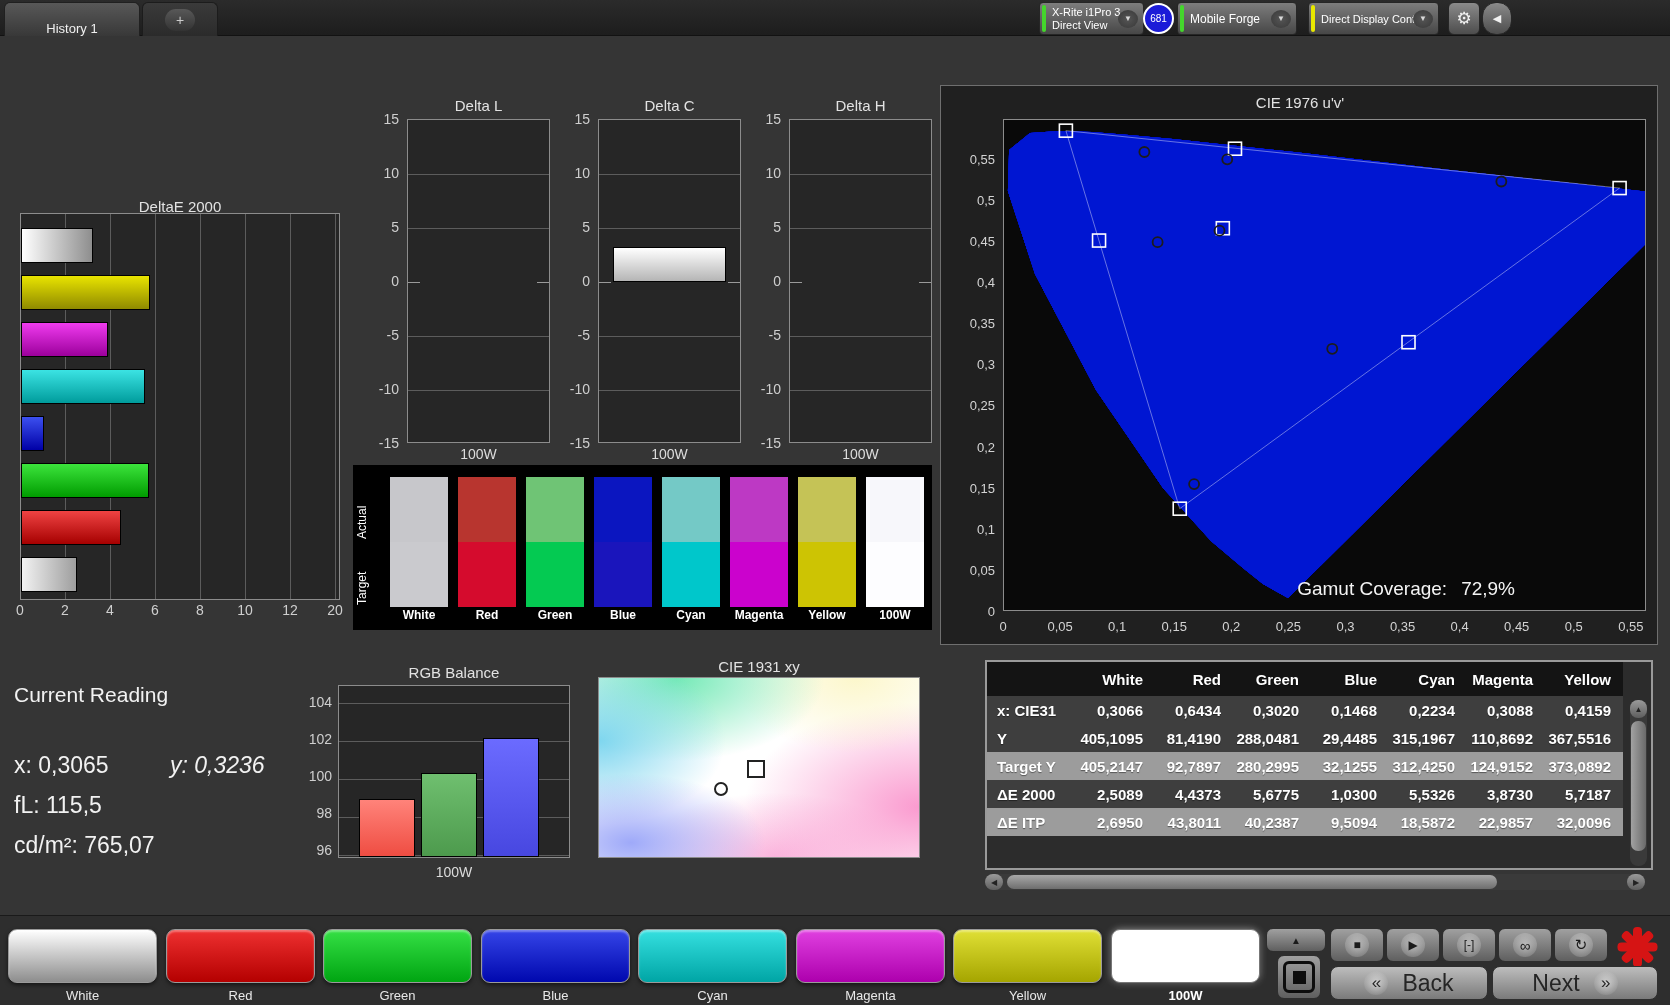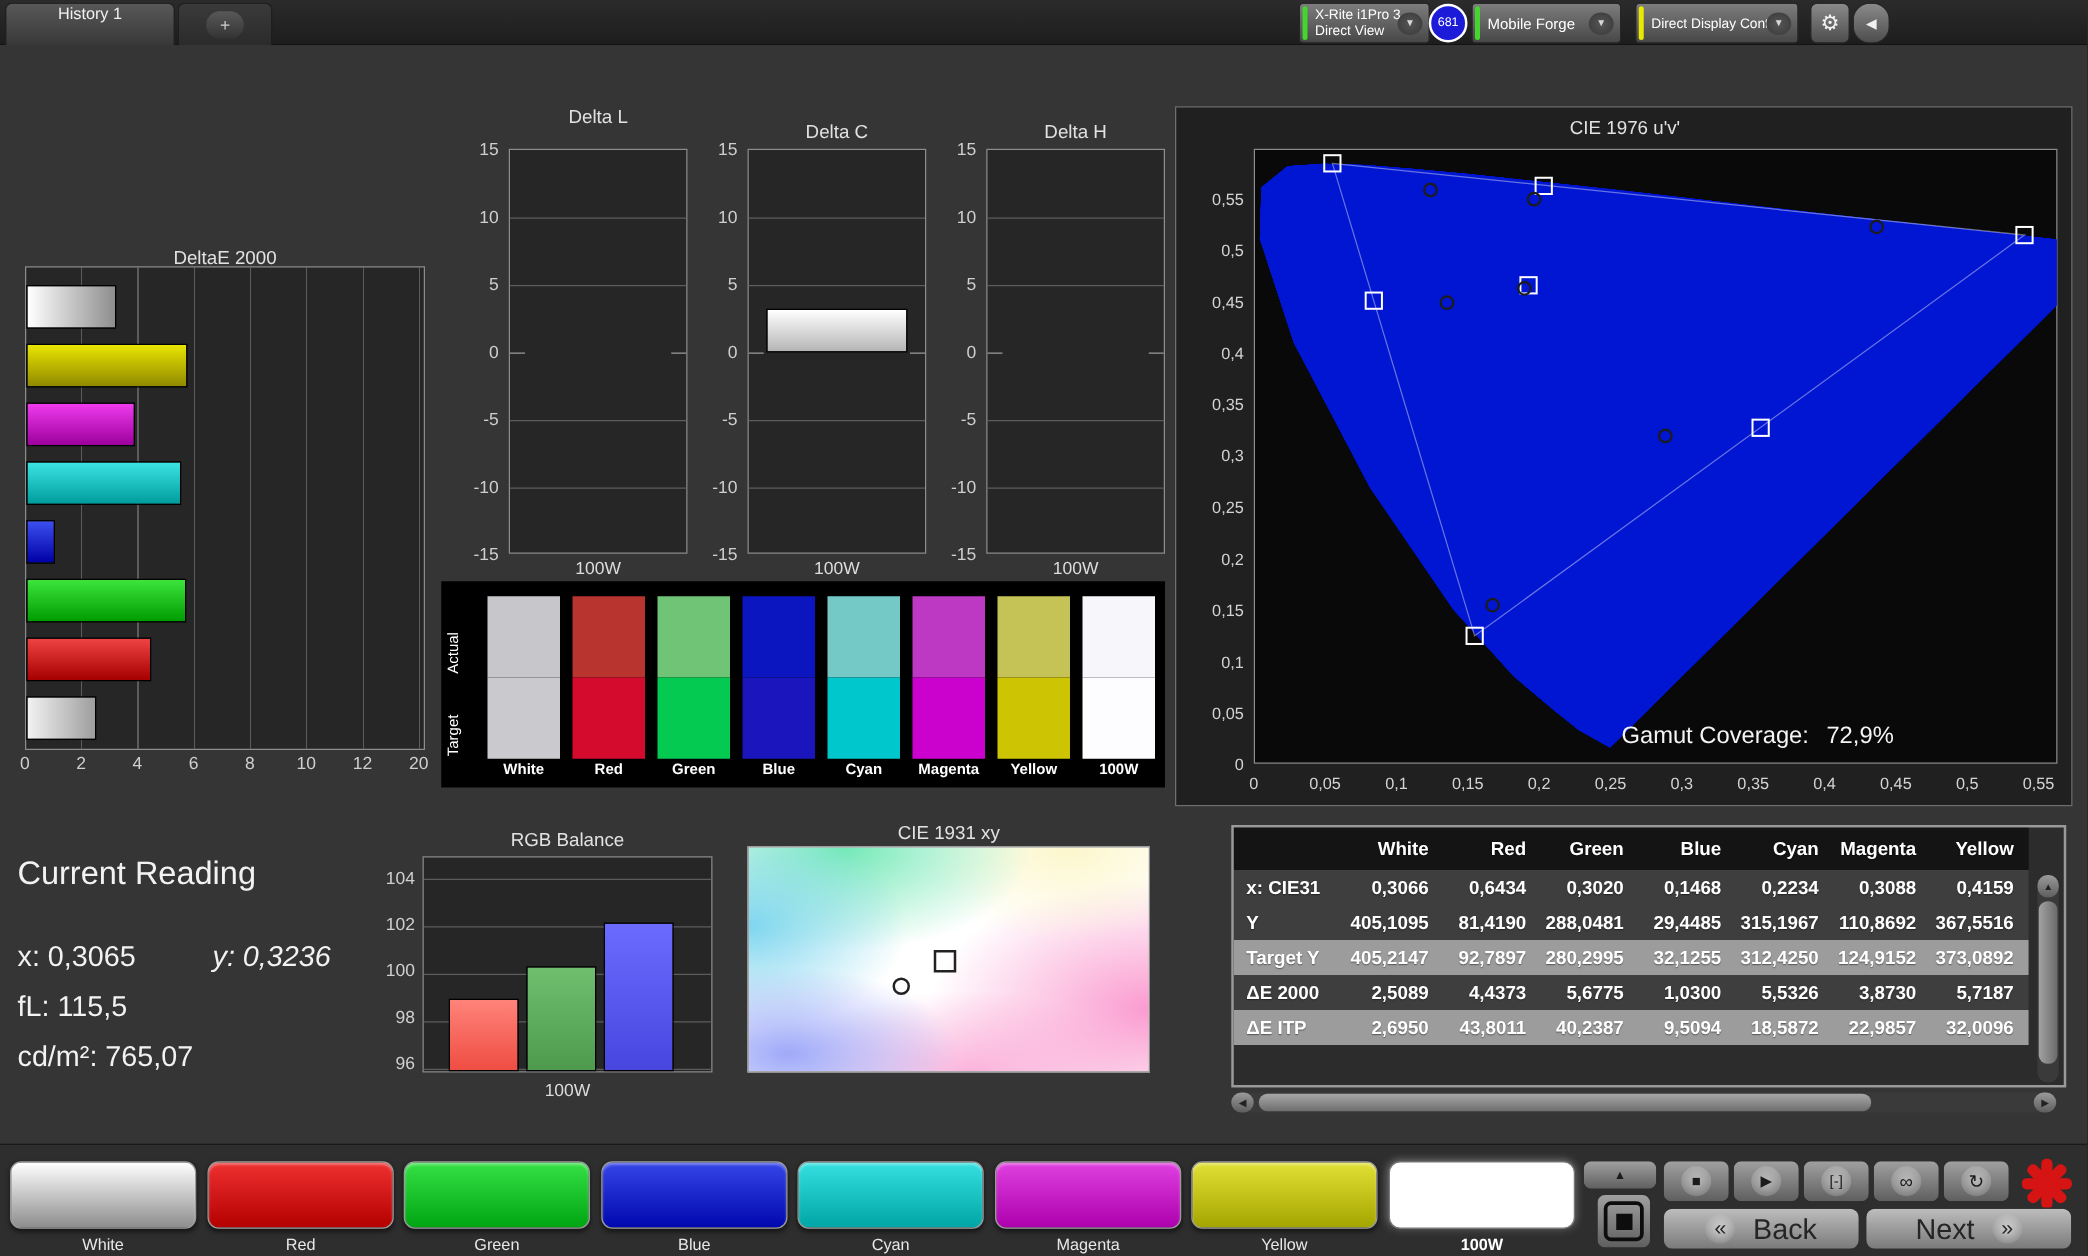--- a/index.html
+++ b/index.html
@@ -1,20 +1,20 @@
 <!DOCTYPE html>
 <html><head>
 <meta charset="utf-8">
 <style>
   html,body{margin:0;padding:0;background:#222;font-family:"Liberation Sans",sans-serif;}
   #app{position:relative;width:1670px;height:1005px;background:#353535;overflow:hidden;color:#eee;}
 
   
   .topbar{position:absolute;left:0;top:0;width:1670px;height:35px;background:linear-gradient(#2b2b2b,#1d1d1d);border-bottom:1px solid #121212;}
-  .tab{position:absolute;left:4px;top:2px;width:134px;height:33px;background:linear-gradient(#585858,#383838);border-radius:6px 6px 0 0;border:1px solid #202020;border-bottom:none;color:#f0f0f0;font-size:13px;display:flex;align-items:flex-start;justify-content:center;}
+  .tab{position:absolute;left:4px;top:2px;width:134px;height:33px;background:linear-gradient(#585858,#383838);border-radius:6px 6px 0 0;border:1px solid #202020;border-bottom:none;color:#f0f0f0;font-size:13px;display:flex;align-items:flex-end;justify-content:center;}
   .plus-tab{position:absolute;left:142px;top:2px;width:74px;height:33px;background:linear-gradient(#3a3a3a,#2b2b2b);border-radius:6px 6px 0 0;border:1px solid #1c1c1c;border-bottom:none;display:flex;align-items:center;justify-content:center;}
   .plus-pill{width:30px;height:22px;border-radius:11px;background:linear-gradient(#585858,#333);color:#ccc;font-size:14px;display:flex;align-items:center;justify-content:center;}
   .dd{position:absolute;top:2px;height:31px;background:linear-gradient(#7d7d7d,#474747);border:1px solid #262626;border-radius:4px;color:#fff;}
   .dd .stripe{position:absolute;left:2px;top:2px;bottom:2px;width:4px;border-radius:2px;}
   .dd .caret{position:absolute;right:5px;top:50%;transform:translateY(-50%);width:20px;height:18px;border-radius:50%;background:radial-gradient(#555,#383838);color:#d8d8d8;font-size:8px;display:flex;align-items:center;justify-content:center;}
   .dd .t1{position:absolute;left:12px;top:3px;font-size:11px;white-space:nowrap;}
   .dd .t2{position:absolute;left:12px;top:16px;font-size:11px;white-space:nowrap;}
   .dd .tc{position:absolute;left:12px;top:0;height:31px;display:flex;align-items:center;font-size:12px;white-space:nowrap;}
   .badge{position:absolute;left:1143px;top:3px;width:27px;height:27px;border-radius:50%;background:#1b1bd8;border:2px solid #fff;color:#fff;font-size:10px;display:flex;align-items:center;justify-content:center;}
   .sq-icon-btn{position:absolute;top:2px;height:31px;background:linear-gradient(#8a8a8a,#4d4d4d);border:1px solid #262626;border-radius:6px;color:#f2f2f2;display:flex;align-items:center;justify-content:center;}
@@ -61,21 +61,21 @@
   
   .cie76{position:absolute;left:940px;top:85px;width:718px;height:560px;background:#202020;border:1px solid #6f6f6f;box-sizing:border-box;}
   .cie76-plot{position:absolute;left:62px;top:33px;width:643px;height:492px;background:#090909;border:1px solid #8c8c8c;box-sizing:border-box;}
   .cie-yticks{position:absolute;left:8px;top:66px;width:46px;height:467px;display:flex;flex-direction:column;justify-content:space-between;text-align:right;font-size:13px;color:#d3d3d3;}
   .cie-yticks span{line-height:15px;}
   .cie-xticks{position:absolute;left:42px;top:533px;width:668px;display:flex;justify-content:space-between;font-size:13px;color:#d3d3d3;}
   .cie-xticks span{width:40px;text-align:center;}
   .coverage{position:absolute;right:130px;top:458px;display:flex;gap:14px;font-size:19px;color:#f4f4f4;}
 
   
-  .cr-title{position:absolute;left:14px;top:683px;font-size:26px;color:#f2f2f2;}
+  .cr-title{position:absolute;left:14px;top:683px;font-size:21px;color:#f2f2f2;}
   .cr-line{position:absolute;font-size:23px;color:#f2f2f2;}
 
   
   .rgb-plot{left:338px;top:685px;width:232px;height:173px;}
   .rgb-plot .hline{position:absolute;left:0;right:0;height:1px;background:#5c5c5c;}
   .rgb-bar{position:absolute;bottom:0;width:56px;border:1px solid #000;box-sizing:border-box;}
   .rgb-r{background:linear-gradient(#ff837a,#ef4d42);}
   .rgb-g{background:linear-gradient(#6fbf6f,#4d9a4d);}
   .rgb-b{background:linear-gradient(#6b6bff,#4747e0);}
   .rgb-yticks{position:absolute;left:298px;top:694px;width:34px;height:164px;display:flex;flex-direction:column;justify-content:space-between;text-align:right;}
@@ -202,21 +202,21 @@
   <span>0</span>
       <span>2</span>
       <span>4</span>
       <span>6</span>
       <span>8</span>
       <span>10</span>
       <span>12</span>
       <span>20</span>
     </div>
 
-  <div class="chart-title" style="left:407px;top:85px;width:143px;">Delta L</div>
+  <div class="chart-title" style="left:407px;top:97px;width:143px;">Delta L</div>
   <div class="chart-title" style="left:598px;top:97px;width:143px;">Delta C</div>
   <div class="chart-title" style="left:789px;top:97px;width:143px;">Delta H</div>
 
   <div class="dyticks tick" style="left:363px;">
 
   <span>15</span>
       <span>10</span>
       <span>5</span>
       <span>0</span>
       <span>-5</span>

